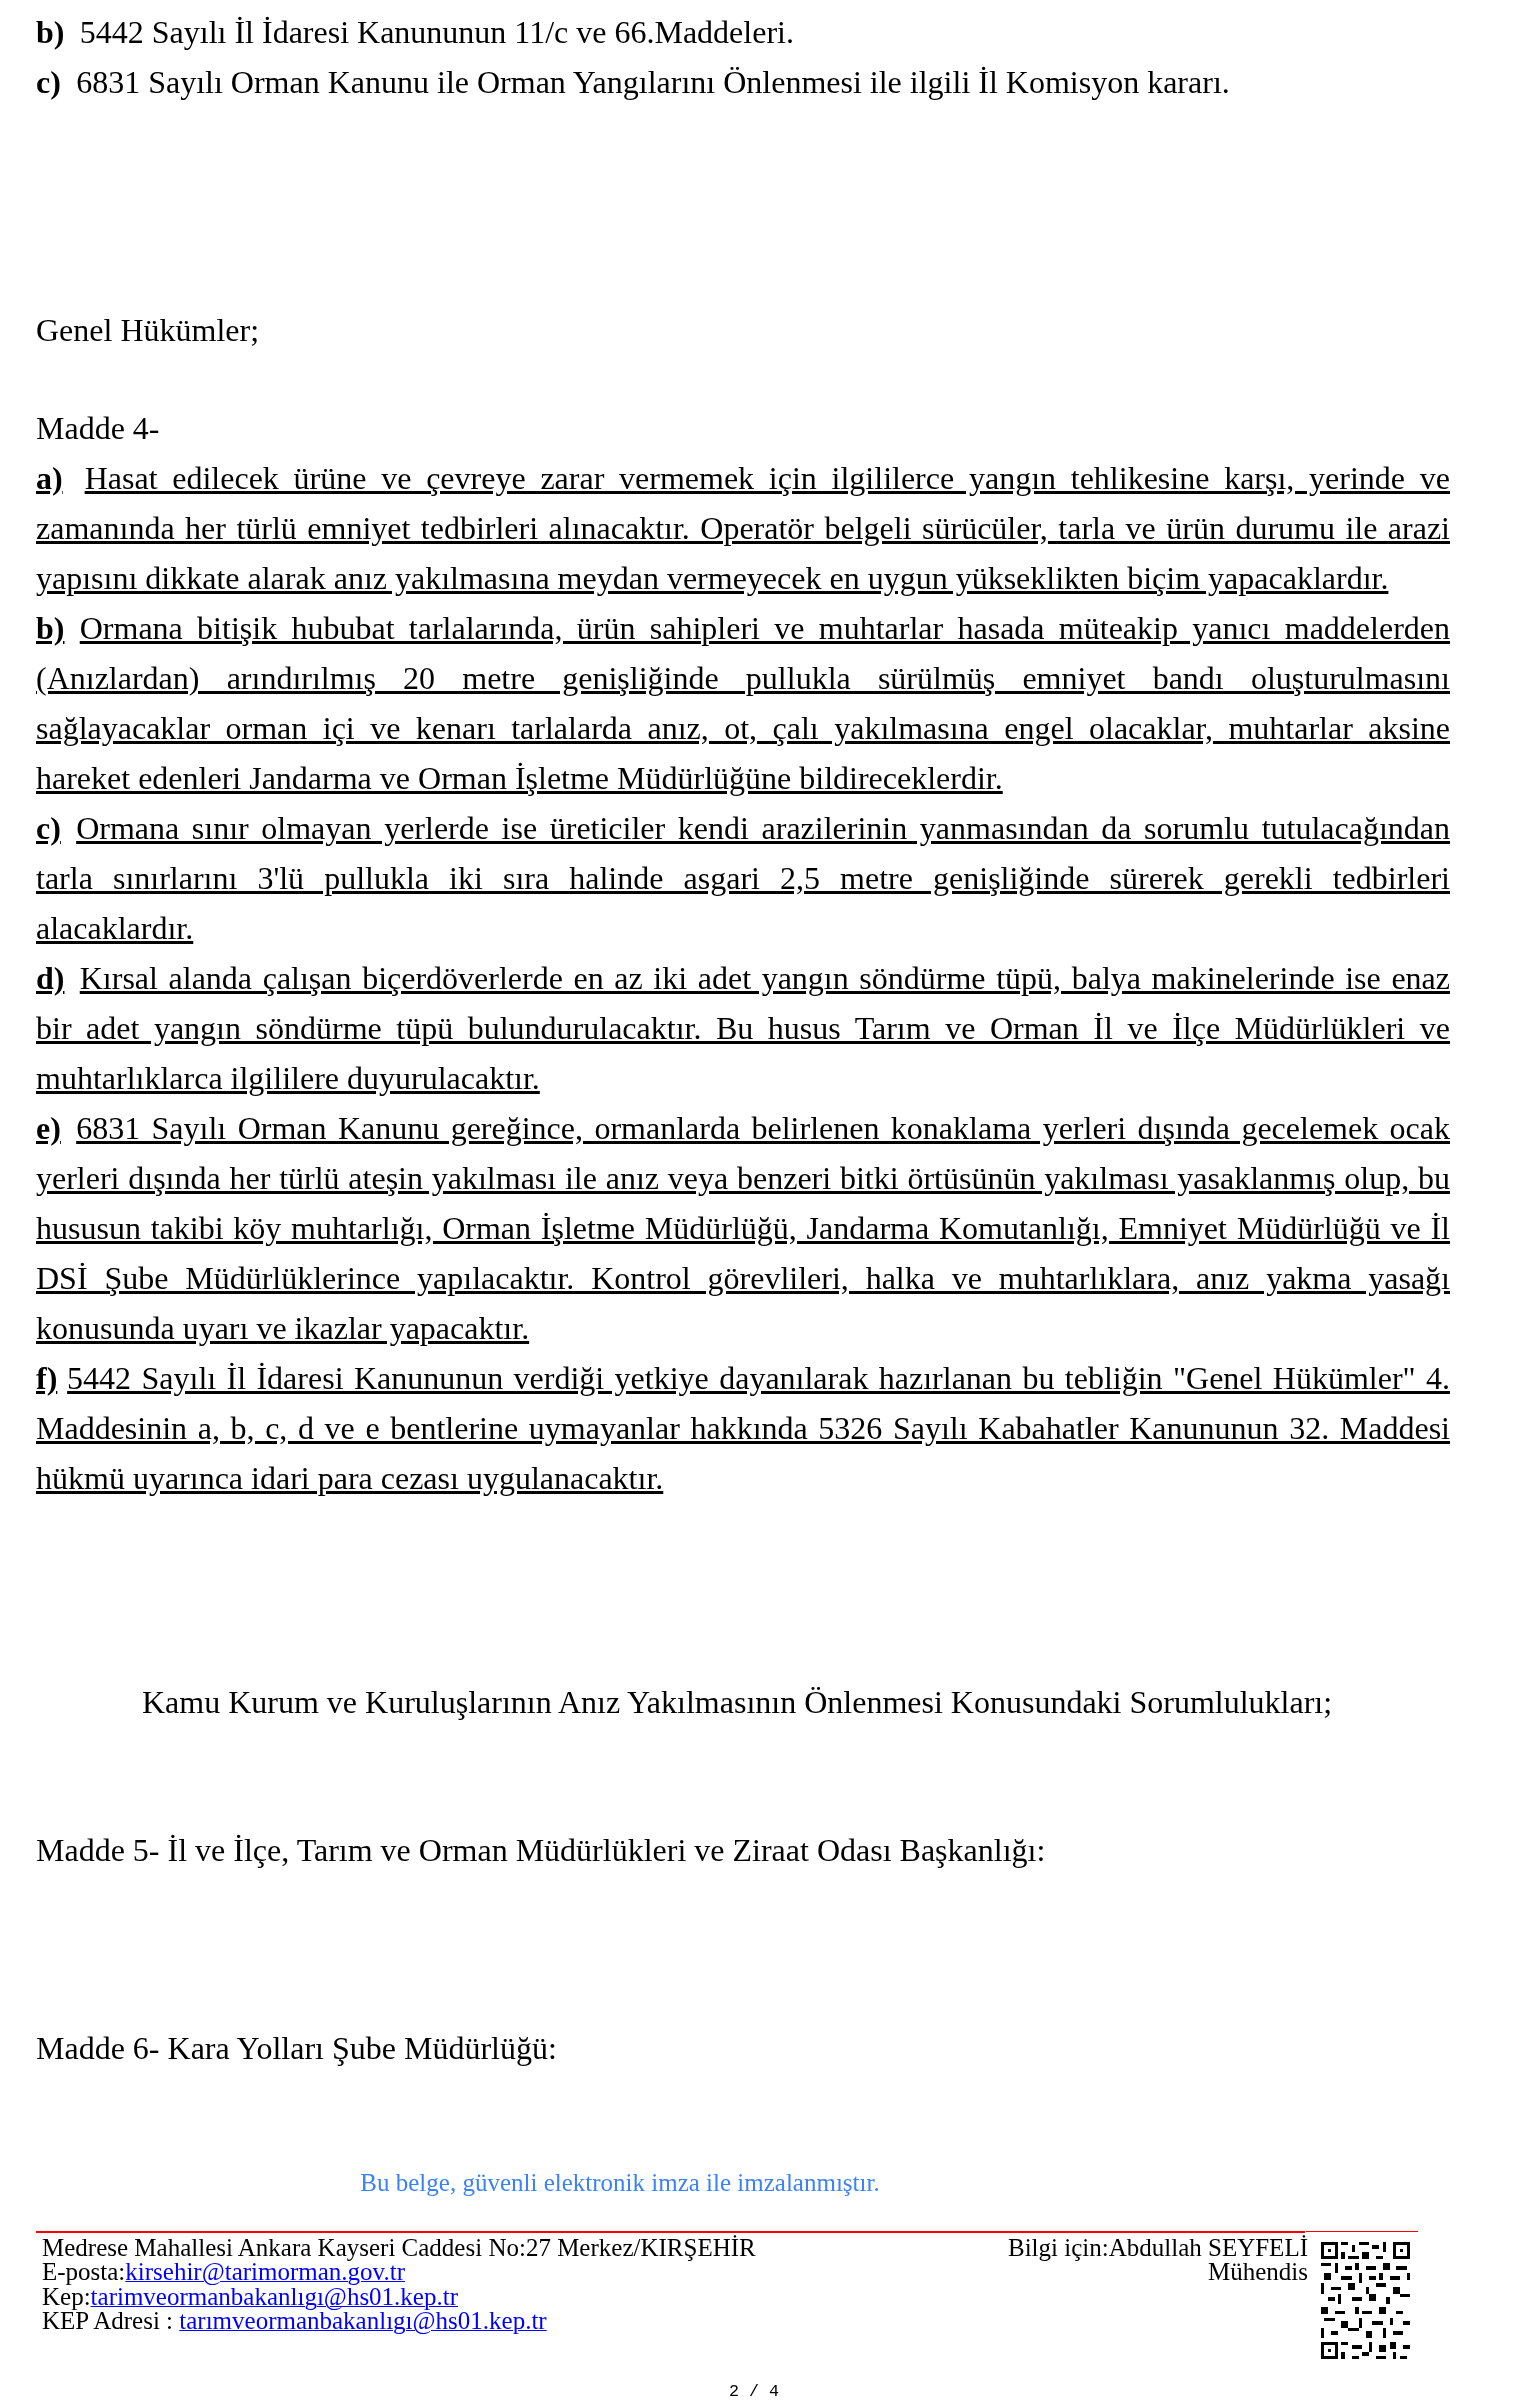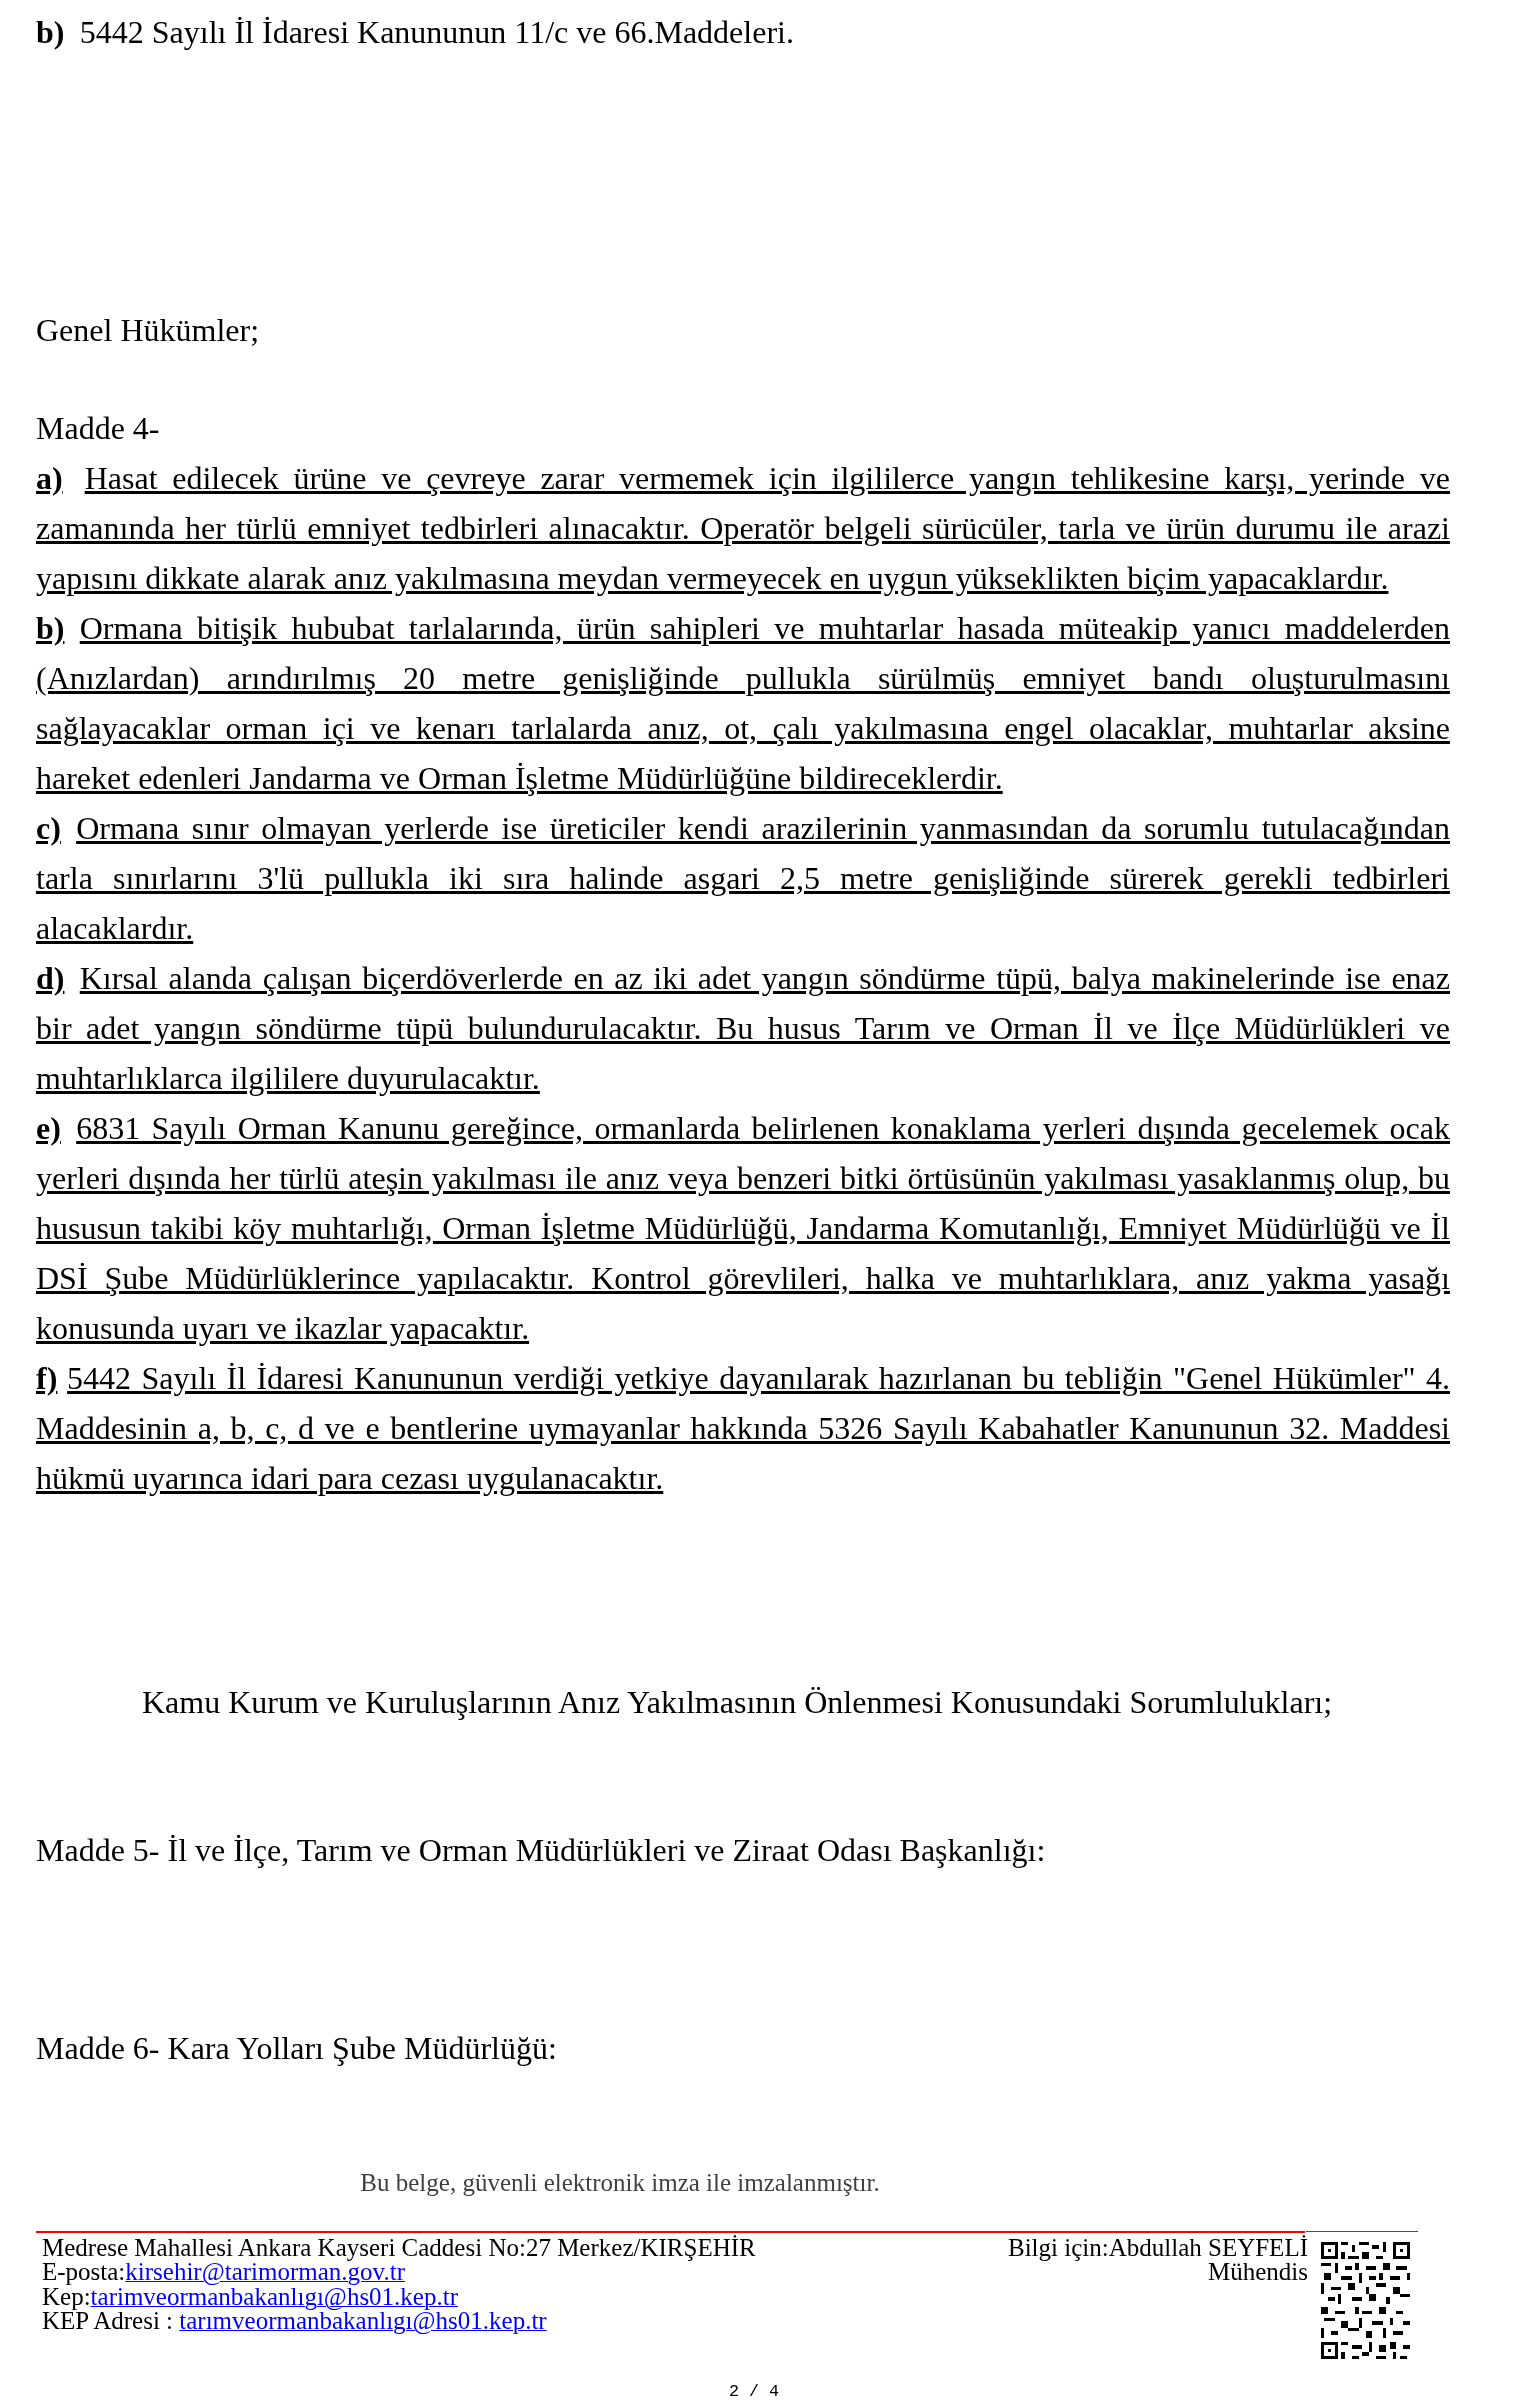--- a/index.html
+++ b/index.html
@@ -32,21 +32,21 @@
   .indent { text-indent: 106px; }
 
   
   .footer-red {
     position: absolute;
     top: 2168px;
     left: 0; width: 1240px;
     text-align: center;
     font-size: 25px;
     line-height: 29px;
-    color: #404040;
+    color: #3b82f6;
   }
   .footer-verify {
     position: absolute;
     top: 2194px;
     left: 42px;
     width: 1395px;
     font-size: 25px;
     line-height: 29px;
     white-space: nowrap;
   }
@@ -107,20 +107,23 @@
   }
 </style>
 </head>
 <body>
 
 <div class="page">
 
   <div class="body-text" style="top:7px;">
     <div class="p">
       <span class="lbl">b)</span><span>5442 Sayılı İl İdaresi Kanununun 11/c ve 66.Maddeleri.</span>
+    </div>
+    <div class="p">
+      <span class="lbl">c)</span><span>6831 Sayılı Orman Kanunu ile Orman Yangılarını Önlenmesi ile ilgili İl Komisyon kararı.</span>
     </div>
   </div>
 
   <div class="body-text heading" style="top:305px;">Genel Hükümler;</div>
 
   <div class="body-text heading" style="top:403px;">Madde 4-</div>
 
   <div class="body-text" style="top:453px;text-decoration:underline;">
     <div class="p">
       <span class="lbl" style="margin-right:22px;">a)</span><span>Hasat edilecek ürüne ve çevreye zarar vermemek için ilgililerce yangın tehlikesine karşı, yerinde ve zamanında her türlü emniyet tedbirleri alınacaktır. Operatör belgeli sürücüler, tarla ve ürün durumu ile arazi yapısını dikkate alarak anız yakılmasına meydan vermeyecek en uygun yükseklikten biçim yapacaklardır.</span>

